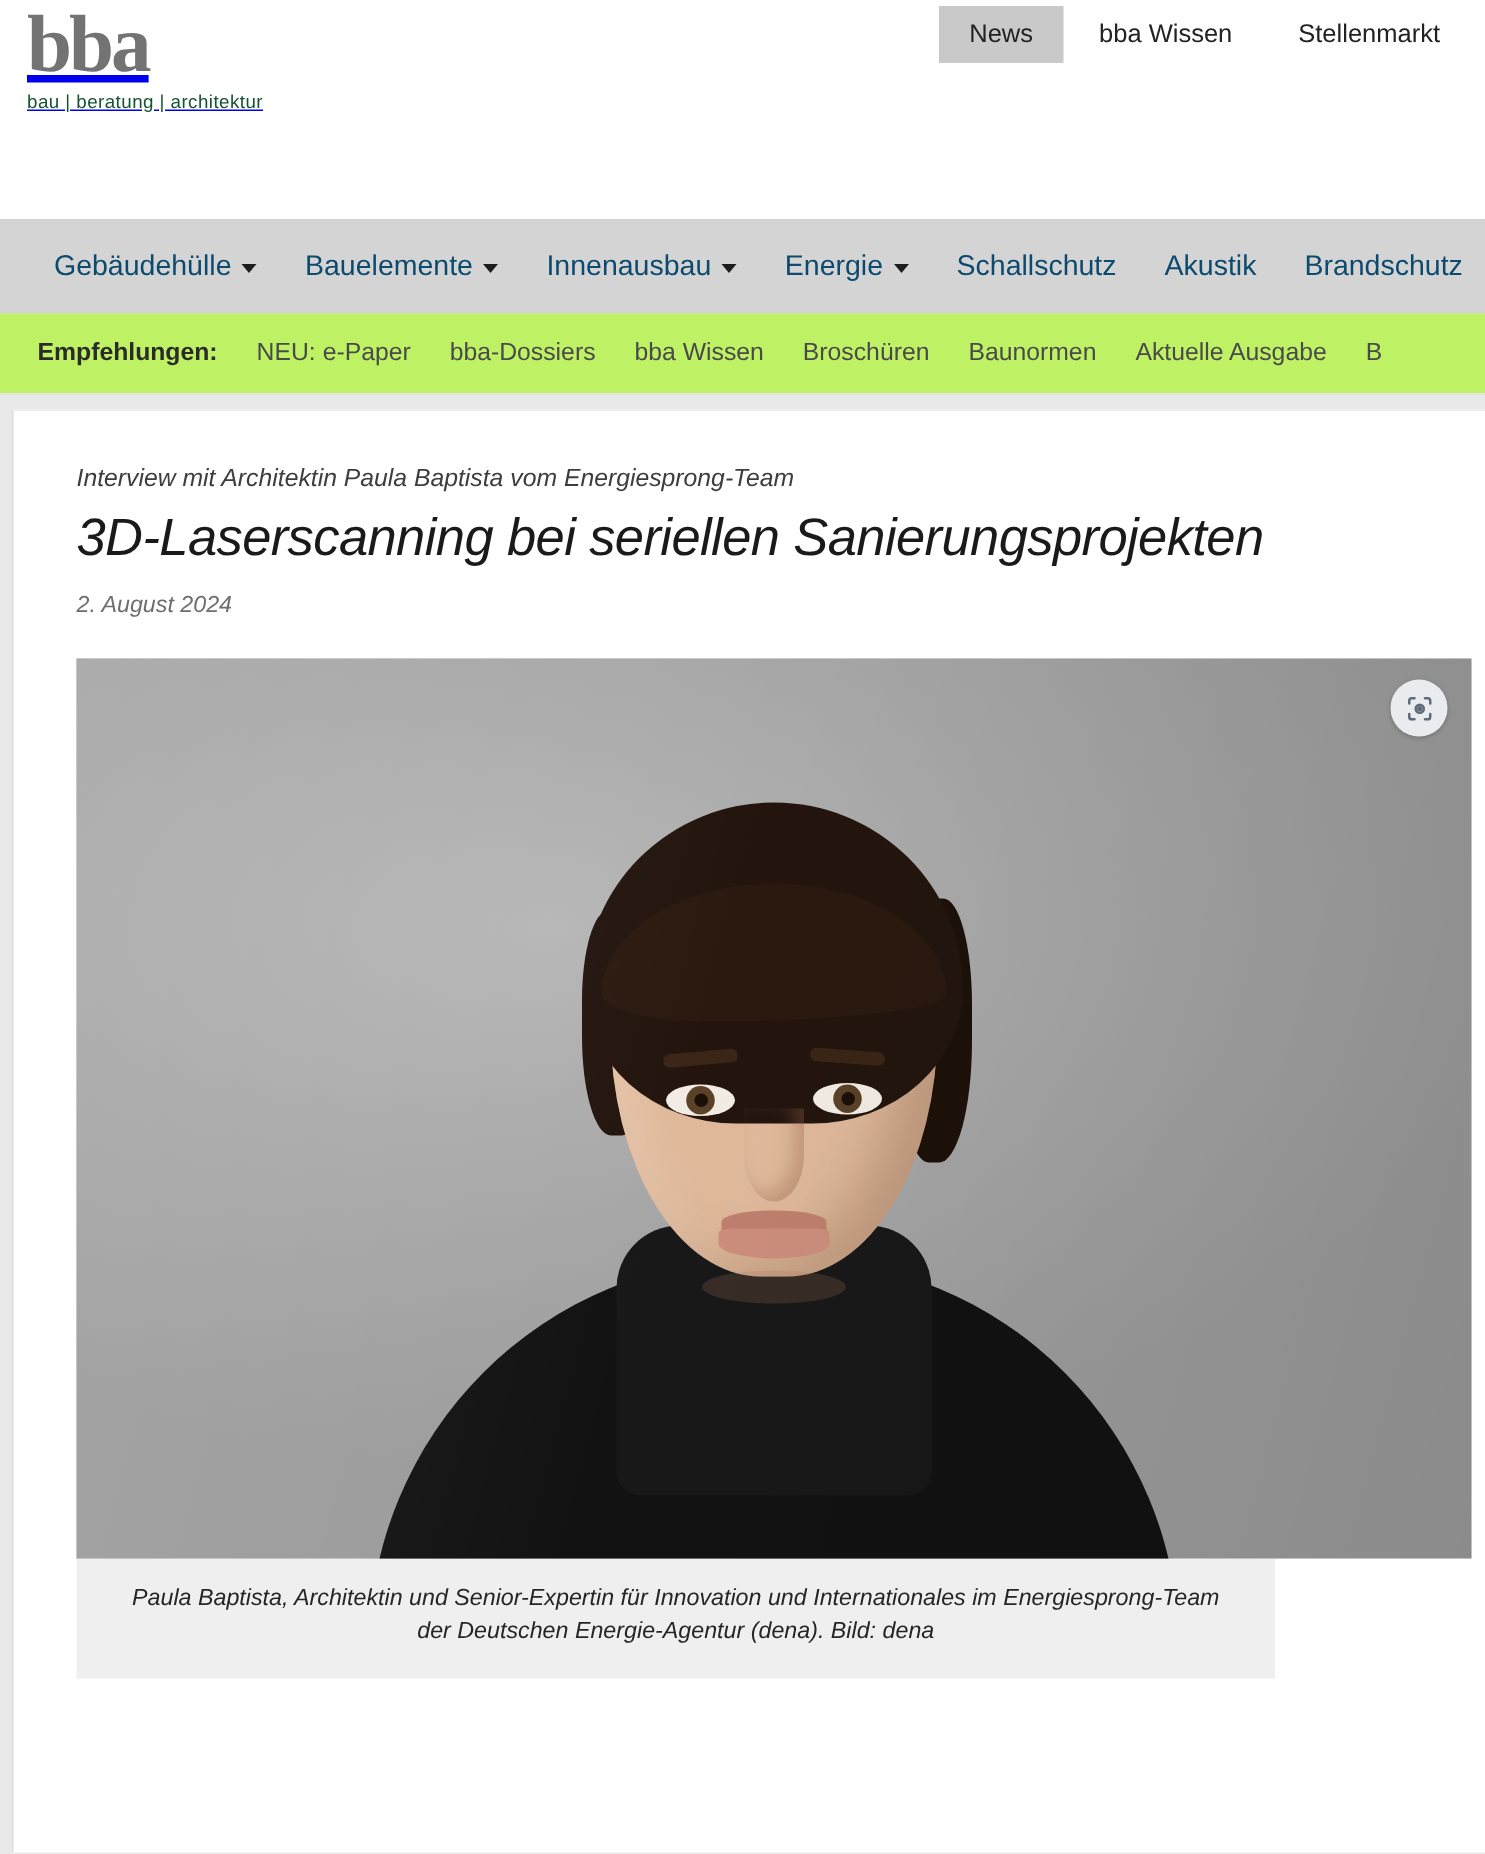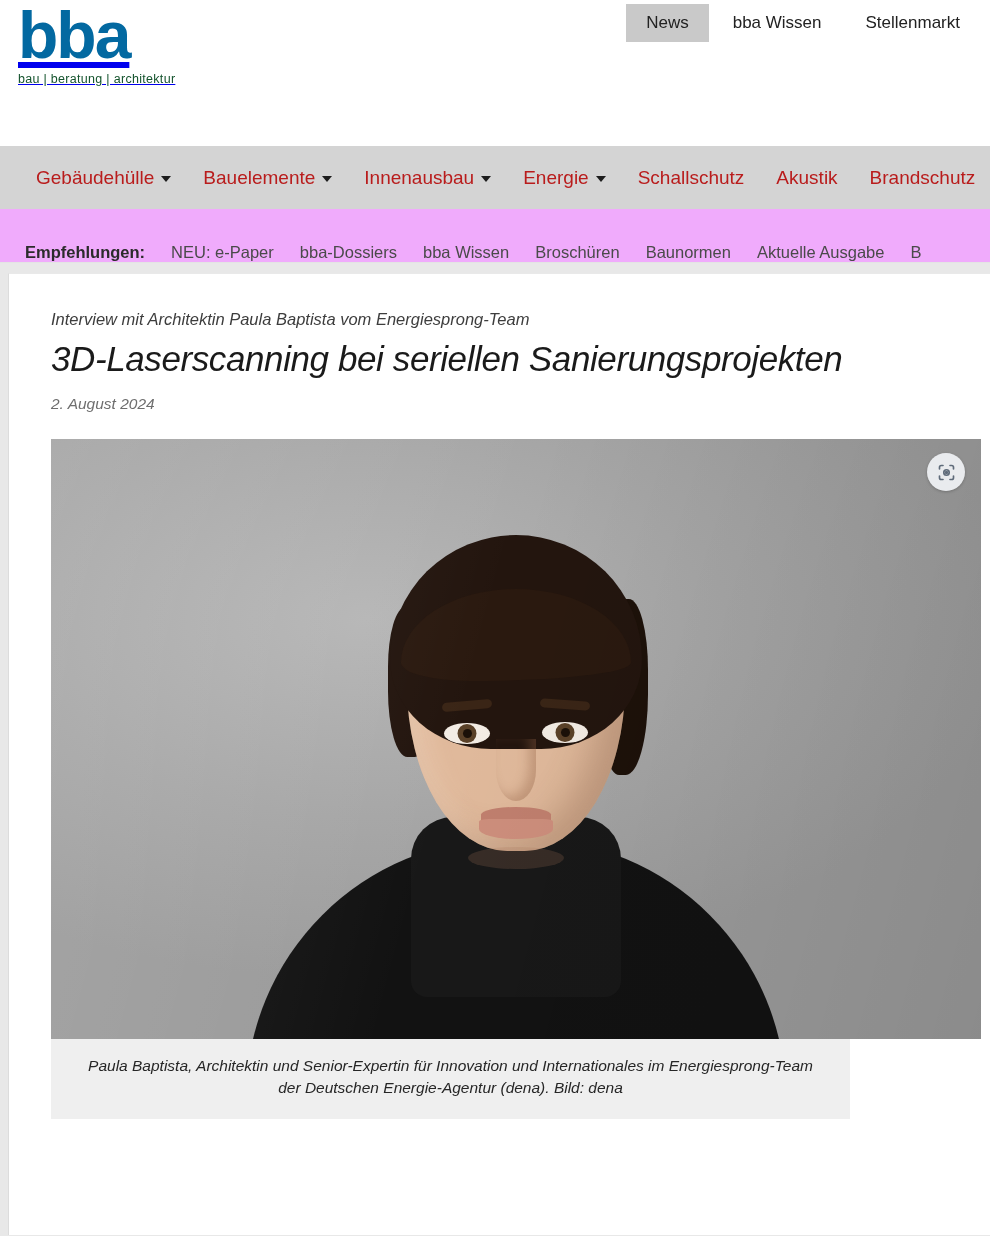--- a/index.html
+++ b/index.html
@@ -20,25 +20,25 @@
     border-bottom: 1px solid #ffffff;
   }
 
   .logo-block {
     position: absolute;
     left: 18px;
     top: 5px;
     width: 200px;
   }
   .logo-mark {
-    font-family: Liberation Sans, sans-serif;
+    font-family: Liberation Serif, serif;
     font-weight: bold;
-    font-size: 66px;
+    font-size: 54px;
     line-height: 0.92;
-    color: #0369a1;
+    color: #737373;
     letter-spacing: -2px;
   }
   .logo-sub {
     font-size: 12.5px;
     color: #14532d;
     letter-spacing: 0.3px;
     margin-top: 6px;
     font-family: "Liberation Sans", sans-serif;
   }
 
@@ -81,40 +81,40 @@
     align-items: center;
     padding-left: 20px;
     gap: 0px;
     border-top: 1px solid #ffffff;
   }
   .main-nav .nav-item {
     display: flex;
     align-items: center;
     gap: 7px;
     font-size: 19px;
-    color: #b91c1c;
+    color: #0c4a6e;
     text-decoration: none;
     padding: 0 16px;
     white-space: nowrap;
   }
   .caret {
     width: 0; height: 0;
     border-left: 5px solid transparent;
     border-right: 5px solid transparent;
     border-top: 6px solid #1d1d1d;
     display: inline-block;
     margin-top: 3px;
   }
 
   
   .rec-bar {
-    background: #f0abfc;
+    background: #bef264;
     height: 54px;
     display: flex;
-    align-items: flex-end;
+    align-items: center;
     padding-left: 25px;
     overflow: hidden;
     border-bottom: 1px solid #e4e4e4;
   }
   .rec-label {
     font-size: 16.5px;
     font-weight: bold;
     color: #2b2b2b;
     white-space: nowrap;
     margin-right: 26px;

